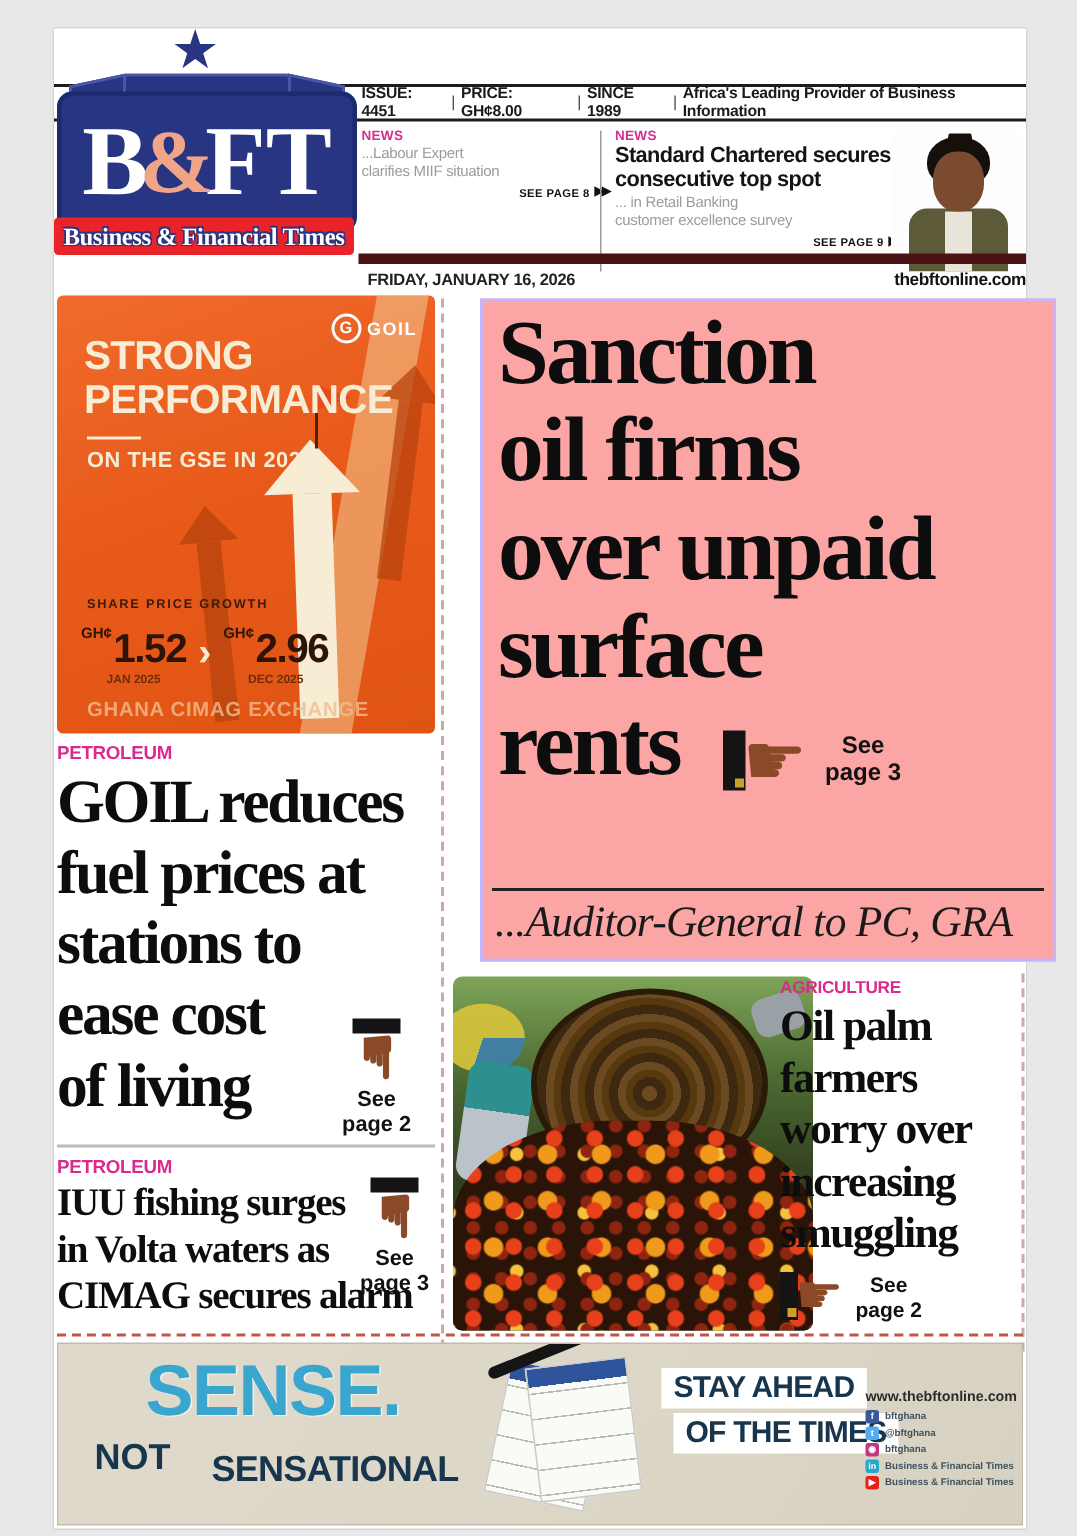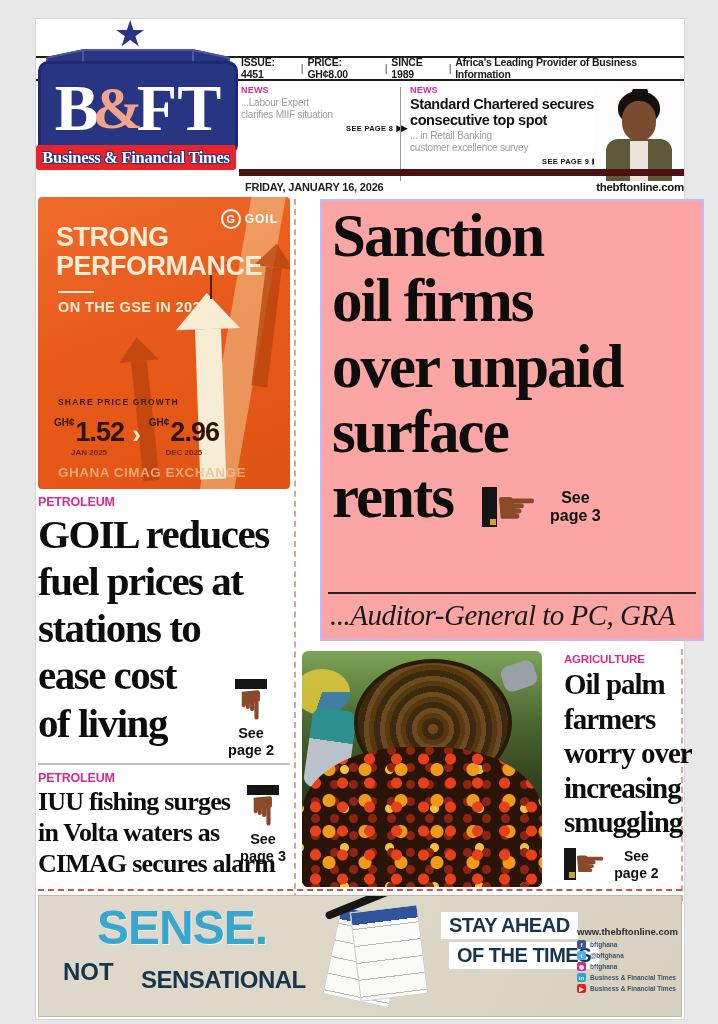--- a/index.html
+++ b/index.html
@@ -164,21 +164,21 @@
     background-color:#2a1408;
     background-image:
       radial-gradient(circle,#e8401a 0 5px,transparent 6px),
       radial-gradient(circle,#f09a1c 0 6px,transparent 7px),
       radial-gradient(circle,#8f2410 0 4px,transparent 5px),
       radial-gradient(circle,#f6c13c 0 4px,transparent 5px);
     background-size:27px 24px,36px 31px,19px 17px,45px 39px;
     background-position:0 0,9px 7px,4px 12px,20px 3px;
   }
 
-  .story3{position:absolute;left:528px;top:634px;width:132px;}
+  .story3{position:absolute;left:484px;top:634px;width:132px;}
   .story3 .headline{font-size:29px;line-height:1.19;letter-spacing:-1px;margin-top:2px;}
   .story3 .hand-row{display:flex;align-items:center;gap:8px;margin-top:6px;}
   .story3 .sleeve-v{width:12px;height:32px;}
   .story3 .finger-right{font-size:36px;}
   .story3 .see-small{font-size:14px;}
 
   
   .footer-dash{position:absolute;left:2px;right:2px;top:870px;border-top:2px dashed #c0564a;}
   .footer-banner{
     position:absolute;left:2px;right:2px;top:876px;height:120px;

